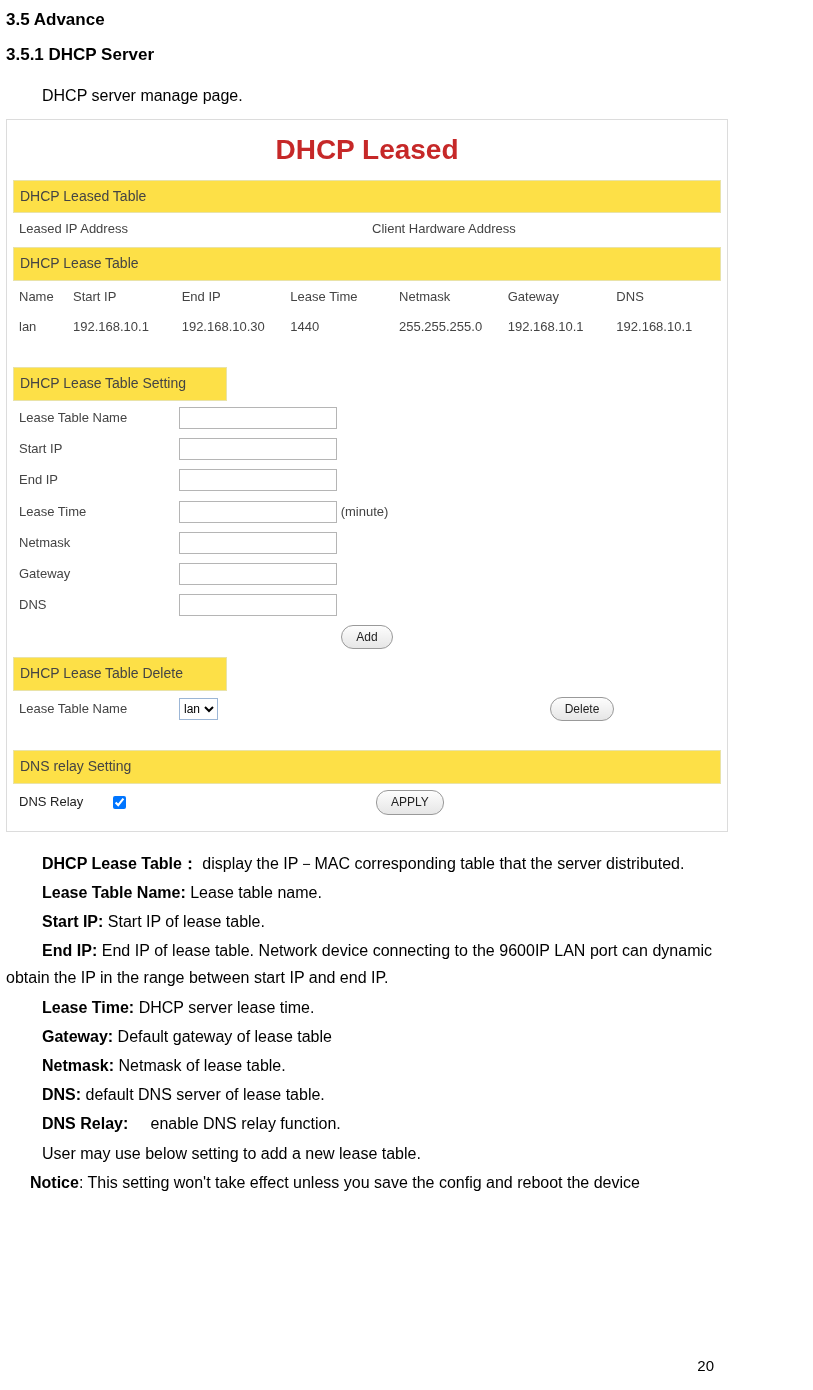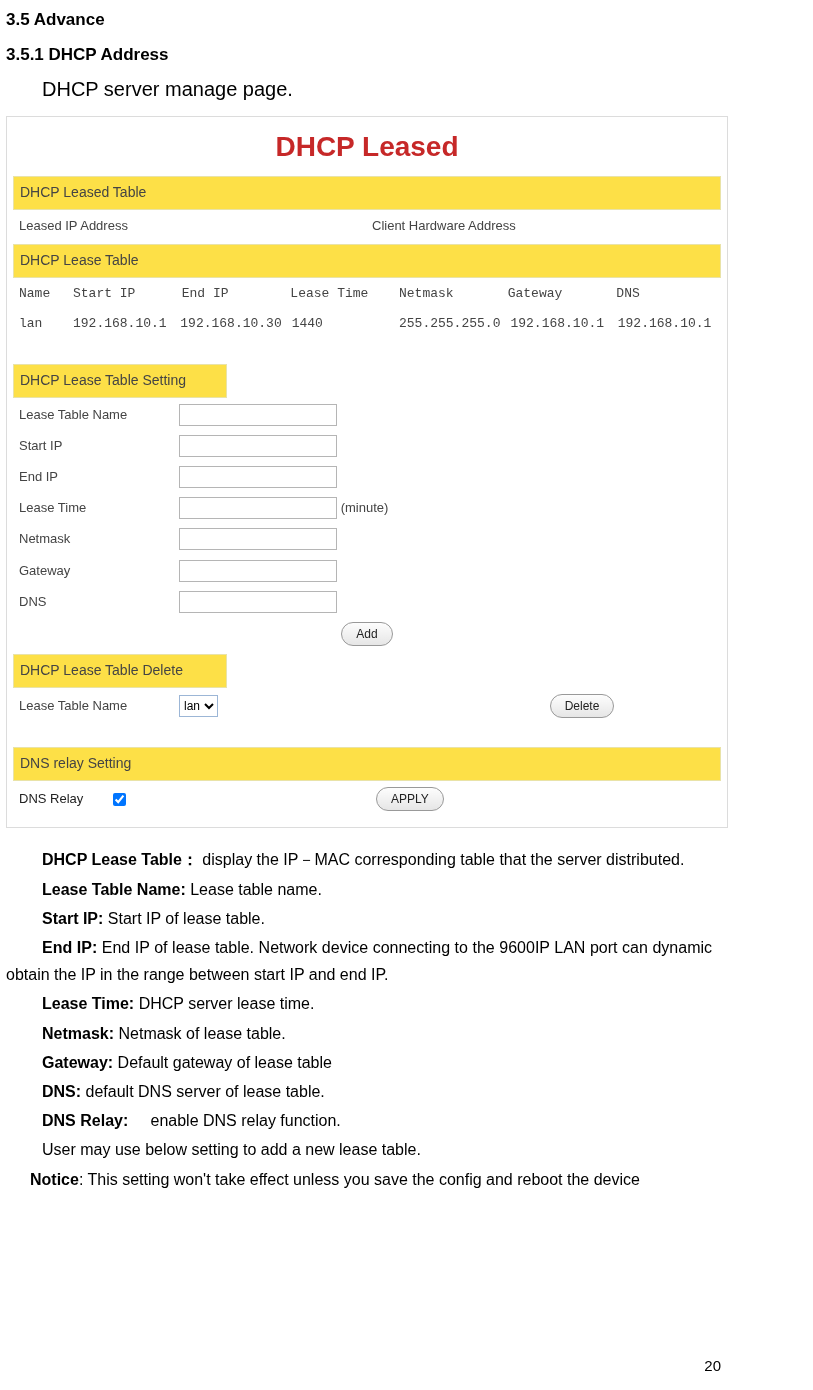--- a/index.html
+++ b/index.html
@@ -22,22 +22,22 @@
     font-weight: bold;
     font-size: 17px;
     margin: 0 0 4px 0;
   }
   .h351 {
     font-weight: bold;
     font-size: 17px;
     margin: 6px 0 2px 0;
   }
   .para {
-    margin: 2px 0 2px 36px;
-    font-size: 20px;
+    margin: 12px 0 2px 36px;
+    font-size: 16px;
   }
   .figure {
     display: block;
     margin: 10px auto 18px auto;
     width: 720px;
     background: #ffffff;
     border: 1px solid #dcdcdc;
     font-family: Arial, sans-serif;
     font-size: 14px;
     color: #222;
@@ -63,21 +63,21 @@
     margin: 2px 6px;
     padding: 3px 6px;
     font-size: 13px;
     color: #444;
     gap: 10px;
   }
   .figure .row .cell {
     flex: 1 1 0;
   }
   .figure .two-col .cell { flex: 1 1 0; }
-  .figure .six-col .cell { flex: 1 1 0; font-size: 13px; font-family: Liberation Mono, monospace; }
+  .figure .six-col .cell { flex: 1 1 0; font-size: 13px; }
   .figure .setting-row { margin-top: 3px; }
   .figure .setting-row .label { width: 150px; flex: 0 0 150px; }
   .figure .setting-row .control { flex: 1 1 auto; }
   .figure input[type="text"] {
     border: 1px solid #b5b5b5;
     background: #fff;
     height: 20px;
     width: 150px;
     font-size: 12px;
     padding: 0 3px;
@@ -115,33 +115,33 @@
     text-align: justify;
   }
   .desc .bold { font-weight: bold; }
   .indent { padding-left: 36px; }
   .notice {
     padding-left: 24px;
     text-align: justify;
   }
   .page-num {
     position: absolute;
-    right: 9px;
+    right: 16px;
     bottom: 12px;
     font-size: 15px;
     margin-left: 28px;
   }
 </style>
 </head>
 <body>
 
 <div class="page">
 
   <div class="h35">3.5 Advance</div>
-  <div class="h351">3.5.1 DHCP Address</div>
+  <div class="h351">3.5.1 DHCP Server</div>
   <div class="para">DHCP server manage page.</div>
 
   <div class="figure">
     <div class="title">DHCP Leased</div>
 
     <div class="section-head">DHCP Leased Table</div>
     <div class="row two-col">
       <div class="cell">Leased IP Address</div>
       <div class="cell">Client Hardware Address</div>
     </div>
@@ -237,24 +237,24 @@
   <div class="desc indent">
     <span class="bold">Start IP:</span><span> Start IP of lease table.</span>
   </div>
   <div class="desc">
     <span style="padding-left:36px"></span><span class="bold">End IP:</span><span> End IP of lease table. Network device connecting to the 9600IP LAN port can dynamic obtain the IP in the range between start IP and end IP.</span>
   </div>
   <div class="desc indent">
     <span class="bold">Lease Time:</span><span> DHCP server lease time.</span>
   </div>
   <div class="desc indent">
+    <span class="bold">Gateway:</span><span> Default gateway of lease table</span>
+  </div>
+  <div class="desc indent">
     <span class="bold">Netmask:</span><span> Netmask of lease table.</span>
-  </div>
-  <div class="desc indent">
-    <span class="bold">Gateway:</span><span> Default gateway of lease table</span>
   </div>
   <div class="desc indent">
     <span class="bold">DNS:</span><span> default DNS server of lease table.</span>
   </div>
   <div class="desc indent">
     <span class="bold">DNS Relay:</span><span style="white-space:pre">     enable DNS relay function.</span>
   </div>
   <div class="desc indent">User may use below setting to add a new lease table.</div>
   <div class="desc notice">
     <span class="bold">Notice</span><span>: This setting won't take effect unless you save the config and reboot the device</span>

